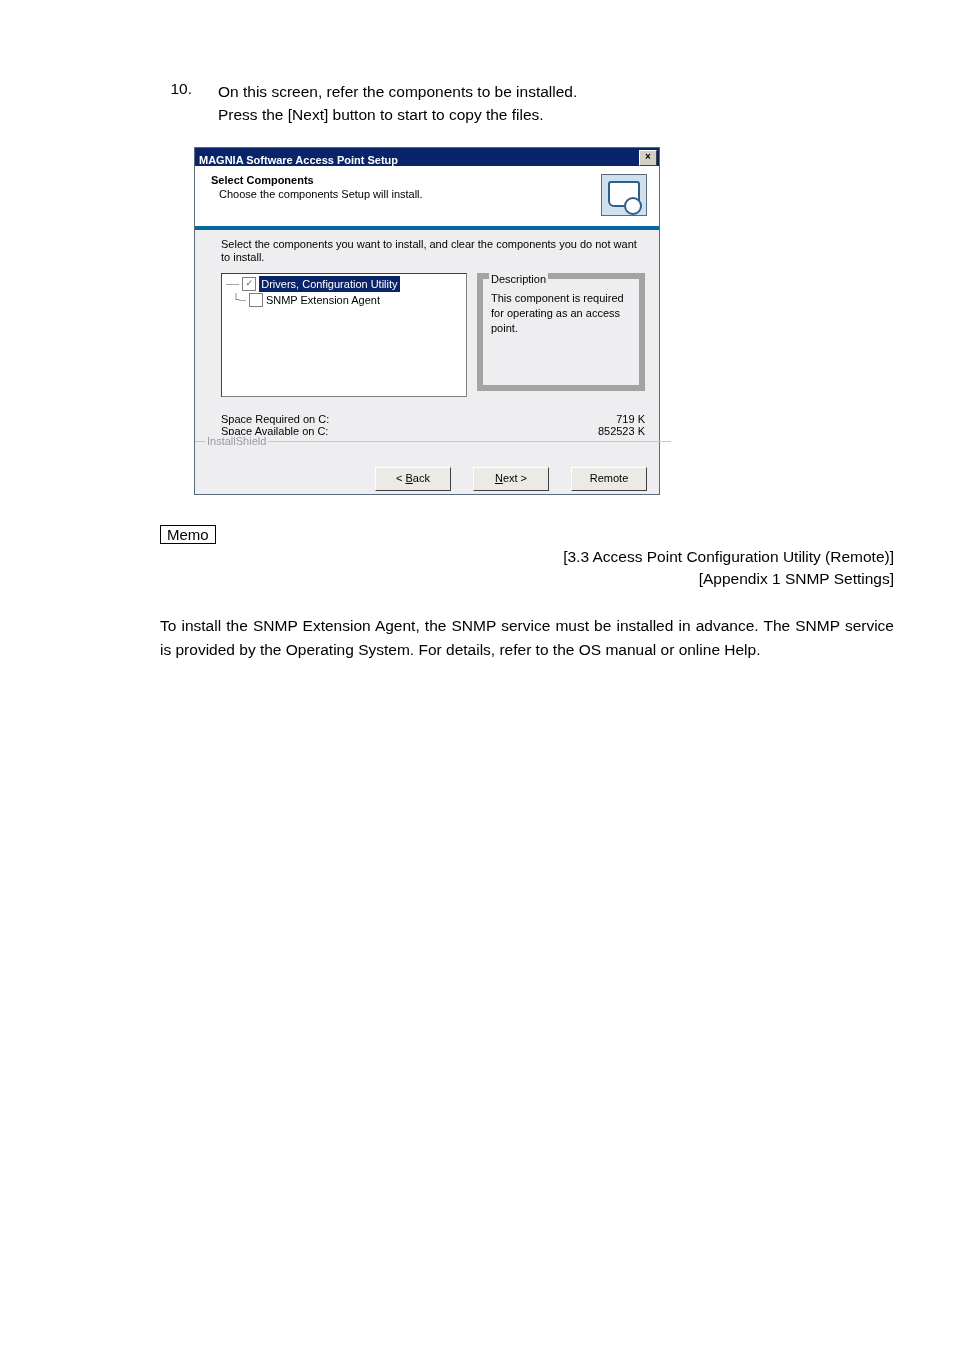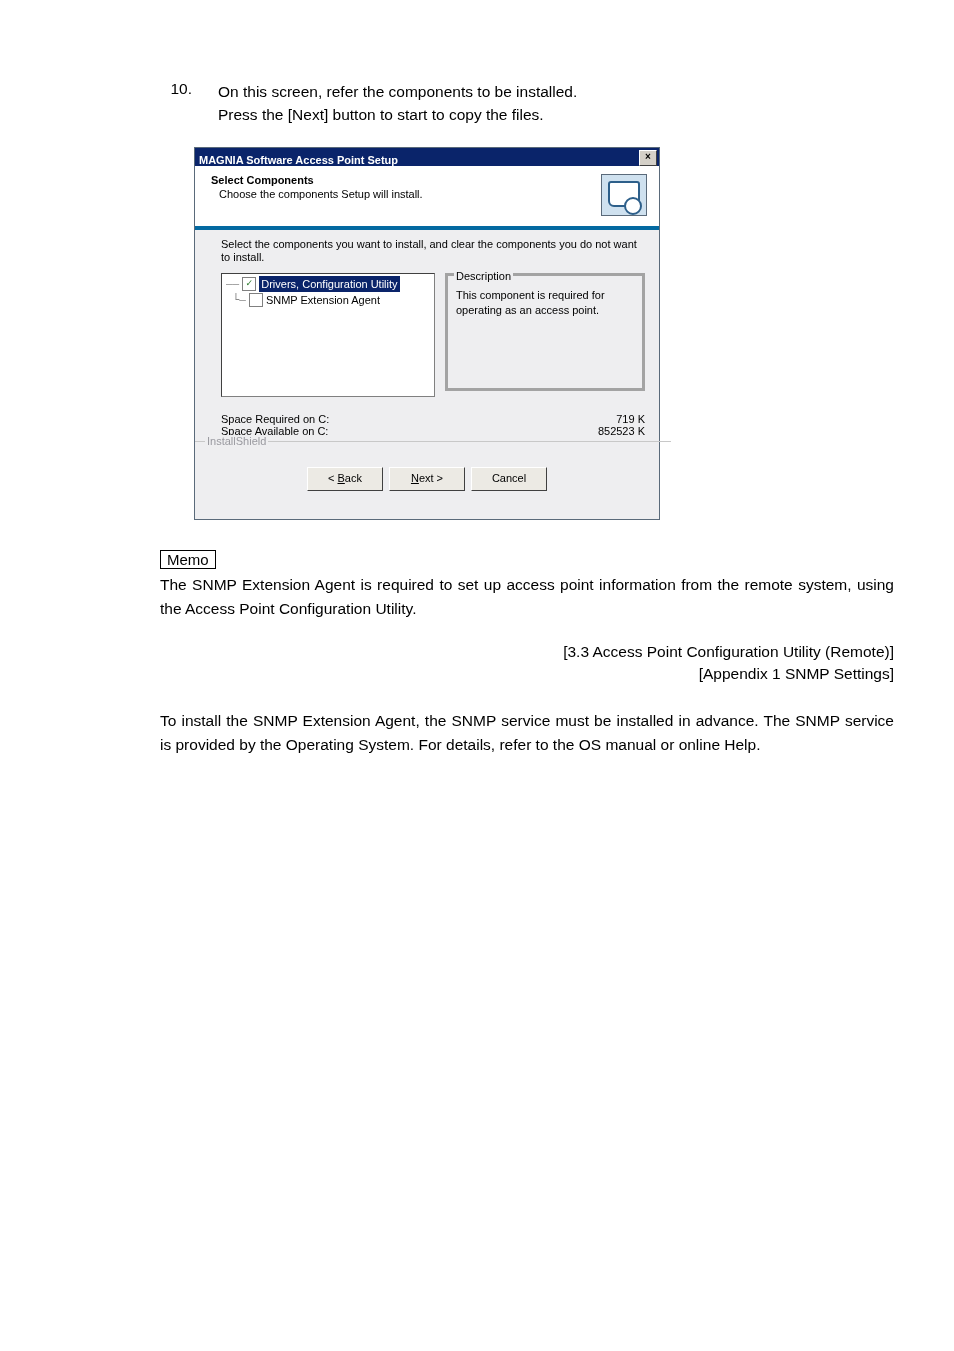--- a/index.html
+++ b/index.html
@@ -111,22 +111,22 @@
     width: 12px; height: 12px;
     border: 1px solid #808080;
     background: #fff;
     font: 9px/10px Arial;
     text-align: center;
     color: #2a7a2a;
   }
   .it-sel { background: #0a246a; color: #fff; padding: 0 2px; }
 
   .desc-panel {
-    width: 200px;
-    border: 3px solid #a3a3a3;
+    width: 168px;
+    border: 6px solid #a3a3a3;
     position: relative;
     padding: 12px 8px 8px 8px;
     font-size: 11px;
     line-height: 1.35;
     height: 118px;
     box-sizing: border-box;
   }
   .desc-legend {
     position: absolute;
     top: -7px; left: 6px;
@@ -147,23 +147,23 @@
     font-size: 11px;
   }
   .ishield span { position: absolute; left: 10px; top: -6px; background: #eeeef0; padding: 0 2px; }
   .ishield hr {
     border: 0; border-top: 1px solid #c8c8c8;
     margin: 0; height:1px;
   }
 
   .btnbar {
     display: flex;
-    justify-content: center;
-    gap: 6px;
-    padding: 8px 12px 28px 12px;
+    justify-content: flex-end;
+    gap: 22px;
+    padding: 8px 12px 3px 12px;
   }
   .winbtn {
     width: 74px; height: 22px;
     background: #eceae4;
     border: 1px solid #404040;
     border-top-color: #fff;
     border-left-color: #fff;
     font-size: 11px;
     text-align: center;
     line-height: 20px;
@@ -245,24 +245,23 @@
         </div>
       </div>
       <div class="ishield">
         <hr>
         <span>InstallShield</span>
       </div>
     </div>
     <div class="btnbar">
       <div class="winbtn"><span>&lt; </span><span class="uline">B</span><span>ack</span></div>
       <div class="winbtn"><span class="uline">N</span><span>ext &gt;</span></div>
-      <div class="winbtn">Cancel</div>
+      <div class="winbtn">Remote</div>
     </div>
   </div>
 
   <div><span class="memo-box">Memo</span></div>
-  <div class="para">The SNMP Extension Agent is required to set up access point information from the remote system, using the Access Point Configuration Utility.</div>
 
   <div class="rref">[3.3  Access Point Configuration Utility (Remote)]</div>
   <div class="rref" style="margin-bottom:26px">[Appendix 1   SNMP Settings]</div>
 
   <div class="para">To install the SNMP Extension Agent, the SNMP service must be installed in advance.  The SNMP service is provided by the Operating System.   For details, refer to the OS manual or online Help.</div>
 </div>
 
 </body></html>

